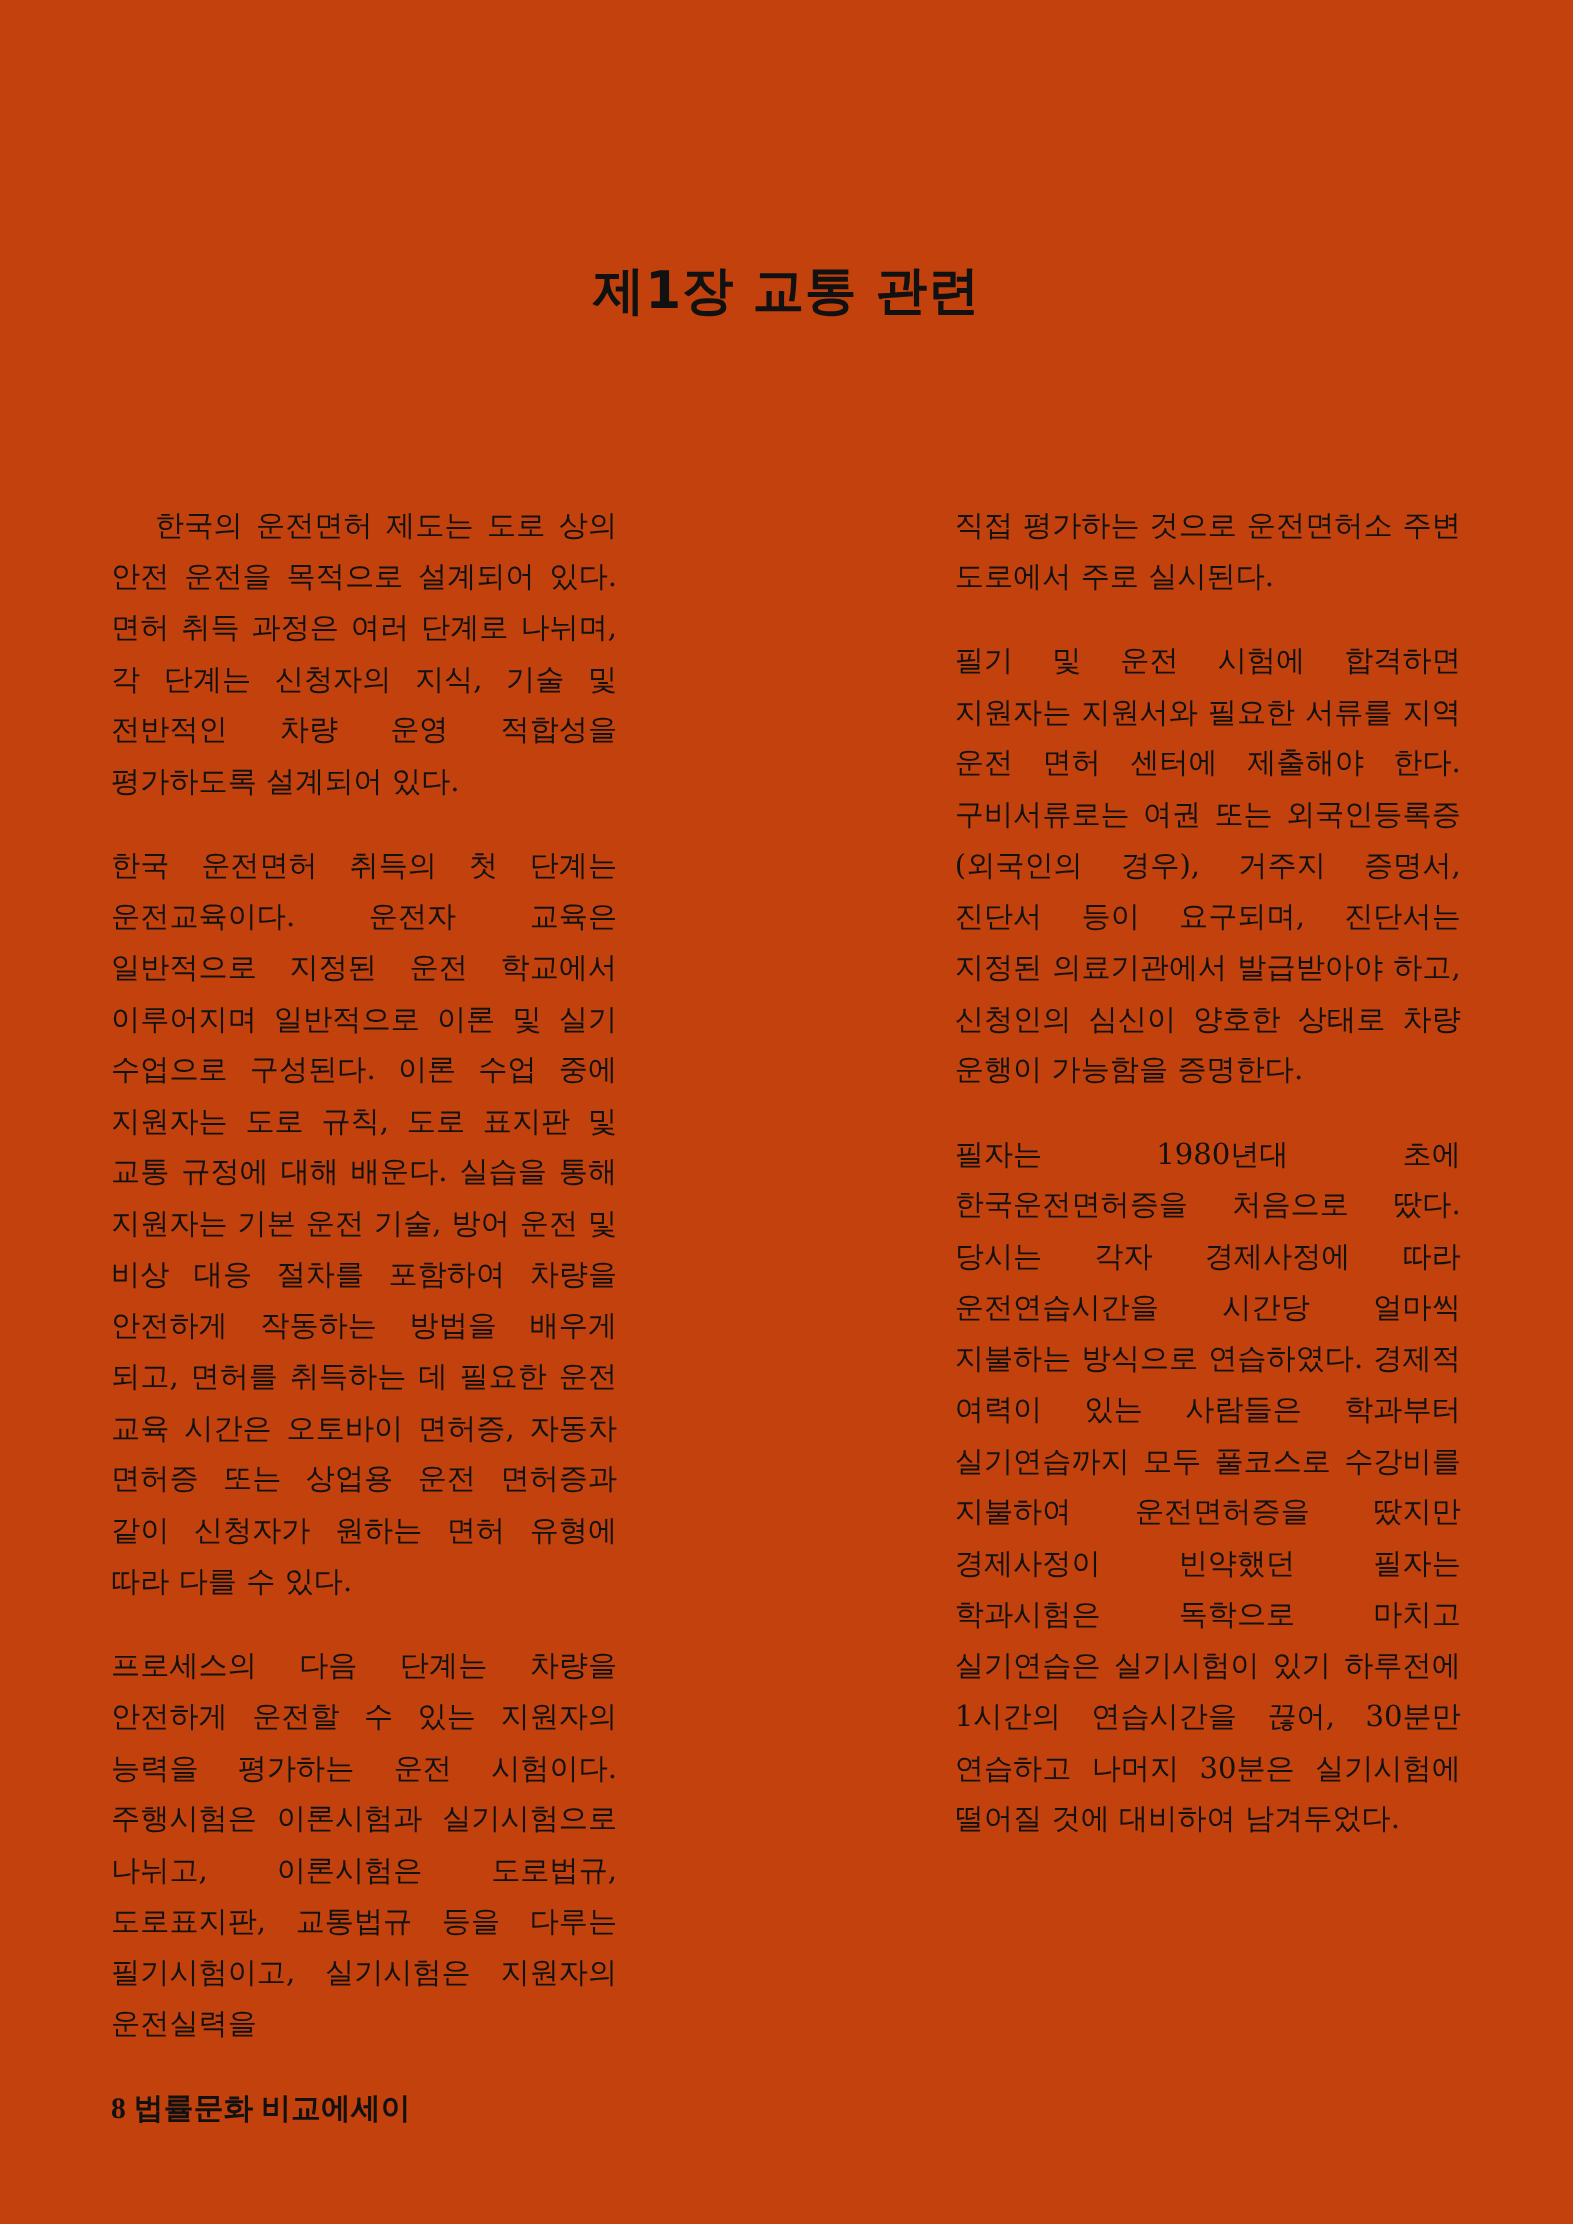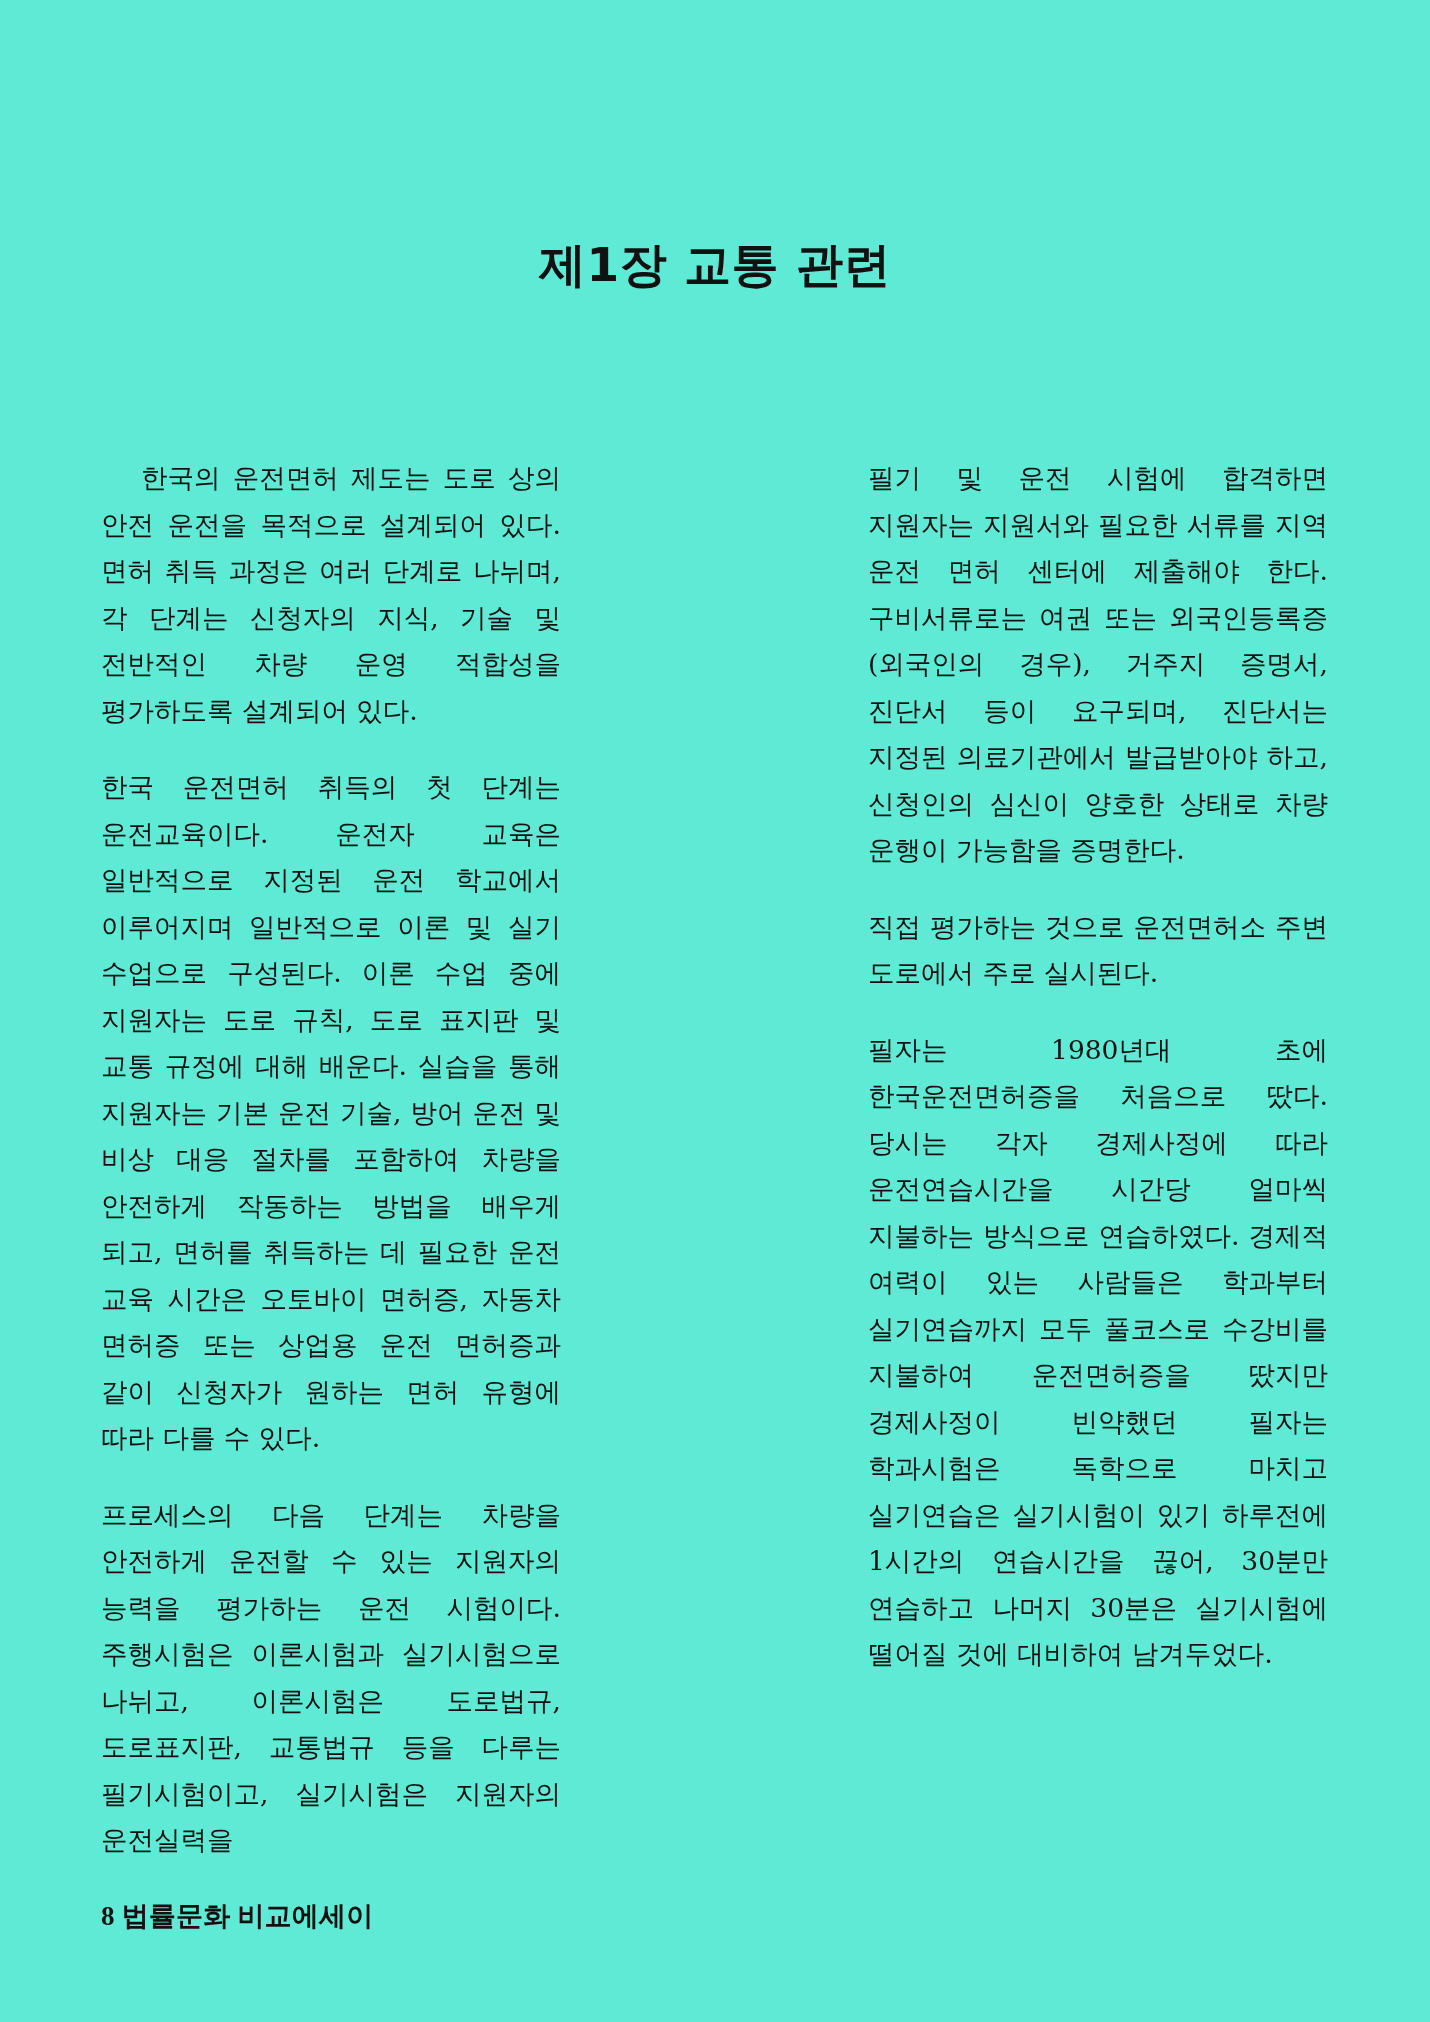--- a/index.html
+++ b/index.html
@@ -12,21 +12,21 @@
   body {
     font-family: "DejaVu Serif", "Liberation Serif", serif;
     color: #000000;
   }
 
   .page {
     position: relative;
     width: 1430px;
     height: 2022px;
     margin: 0 auto;
-    background: #5eead4;
+    background: #c2410c;
     box-sizing: border-box;
     padding: 0;
     overflow: hidden;
   }
 
   
   .chapter-title {
     position: absolute;
     top: 208px;
     left: 0;
@@ -118,22 +118,22 @@
 
   <div class="columns">
 
     <div class="column left">
       <p class="para indent">한국의 운전면허 제도는 도로 상의 안전 운전을 목적으로 설계되어 있다. 면허 취득 과정은 여러 단계로 나뉘며, 각 단계는 신청자의 지식, 기술 및 전반적인 차량 운영 적합성을 평가하도록 설계되어 있다.</p>
       <p class="para">한국 운전면허 취득의 첫 단계는 운전교육이다. 운전자 교육은 일반적으로 지정된 운전 학교에서 이루어지며 일반적으로 이론 및 실기 수업으로 구성된다. 이론 수업 중에 지원자는 도로 규칙, 도로 표지판 및 교통 규정에 대해 배운다. 실습을 통해 지원자는 기본 운전 기술, 방어 운전 및 비상 대응 절차를 포함하여 차량을 안전하게 작동하는 방법을 배우게 되고, 면허를 취득하는 데 필요한 운전 교육 시간은 오토바이 면허증, 자동차 면허증 또는 상업용 운전 면허증과 같이 신청자가 원하는 면허 유형에 따라 다를 수 있다.</p>
       <p class="para">프로세스의 다음 단계는 차량을 안전하게 운전할 수 있는 지원자의 능력을 평가하는 운전 시험이다. 주행시험은 이론시험과 실기시험으로 나뉘고, 이론시험은 도로법규, 도로표지판, 교통법규 등을 다루는 필기시험이고, 실기시험은 지원자의 운전실력을</p>
     </div>
 
     <div class="column right">
+      <p class="para">직접 평가하는 것으로 운전면허소 주변 도로에서 주로 실시된다.</p>
       <p class="para">필기 및 운전 시험에 합격하면 지원자는 지원서와 필요한 서류를 지역 운전 면허 센터에 제출해야 한다. 구비서류로는 여권 또는 외국인등록증(외국인의 경우), 거주지 증명서, 진단서 등이 요구되며, 진단서는 지정된 의료기관에서 발급받아야 하고, 신청인의 심신이 양호한 상태로 차량 운행이 가능함을 증명한다.</p>
-      <p class="para">직접 평가하는 것으로 운전면허소 주변 도로에서 주로 실시된다.</p>
       <p class="para">필자는 1980년대 초에 한국운전면허증을 처음으로 땄다.  당시는 각자 경제사정에 따라 운전연습시간을 시간당 얼마씩 지불하는 방식으로 연습하였다.  경제적 여력이 있는 사람들은 학과부터 실기연습까지 모두 풀코스로 수강비를 지불하여 운전면허증을 땄지만 경제사정이 빈약했던 필자는 학과시험은 독학으로 마치고 실기연습은 실기시험이 있기 하루전에 1시간의 연습시간을 끊어, 30분만 연습하고 나머지 30분은 실기시험에 떨어질 것에 대비하여 남겨두었다.</p>
 
     </div>
 
   </div>
 
   <div class="footer">8 법률문화 비교에세이</div>
 
 </div>
 

